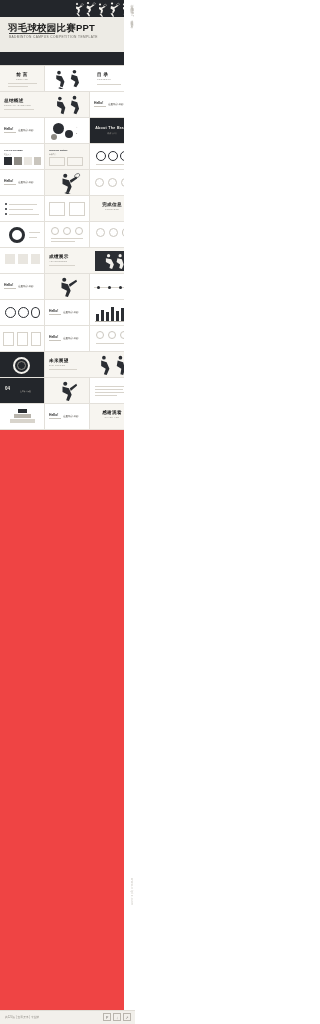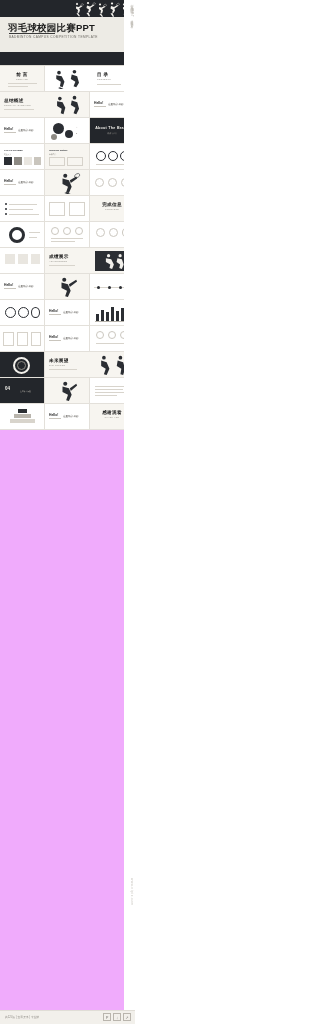--- a/index.html
+++ b/index.html
@@ -7,21 +7,21 @@
     width: 135px;
     height: 1024px;
     background: #ffffff;
     font-family: "Liberation Sans", sans-serif;
     overflow: hidden;
   }
   .page {
     position: relative;
     width: 135px;
     height: 1024px;
-    background: #f0abfc;
+    background: #ef4444;
   }
   
   .cover {
     position: relative;
     width: 135px;
     height: 66px;
     background: #edebe5;
     border-bottom: 1px solid #dcd9d2;
     overflow: hidden;
   }

